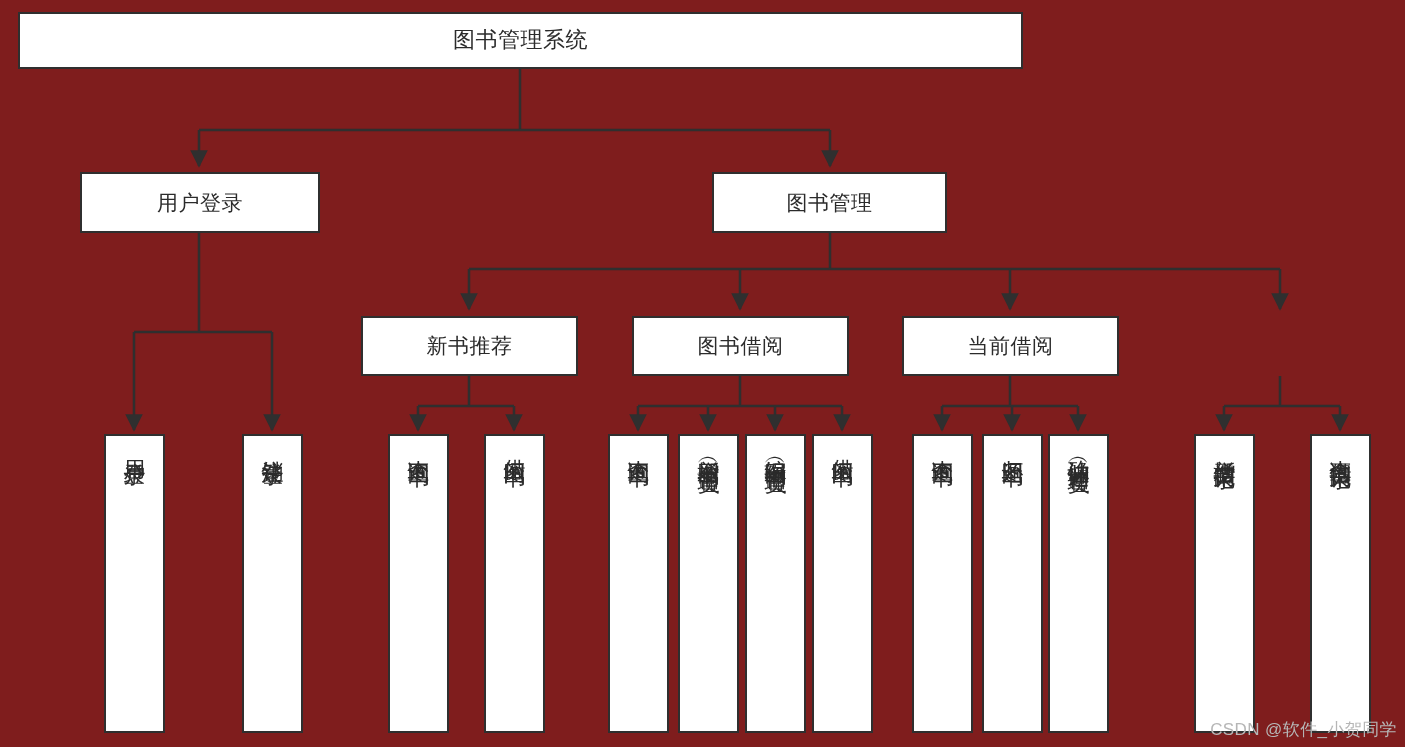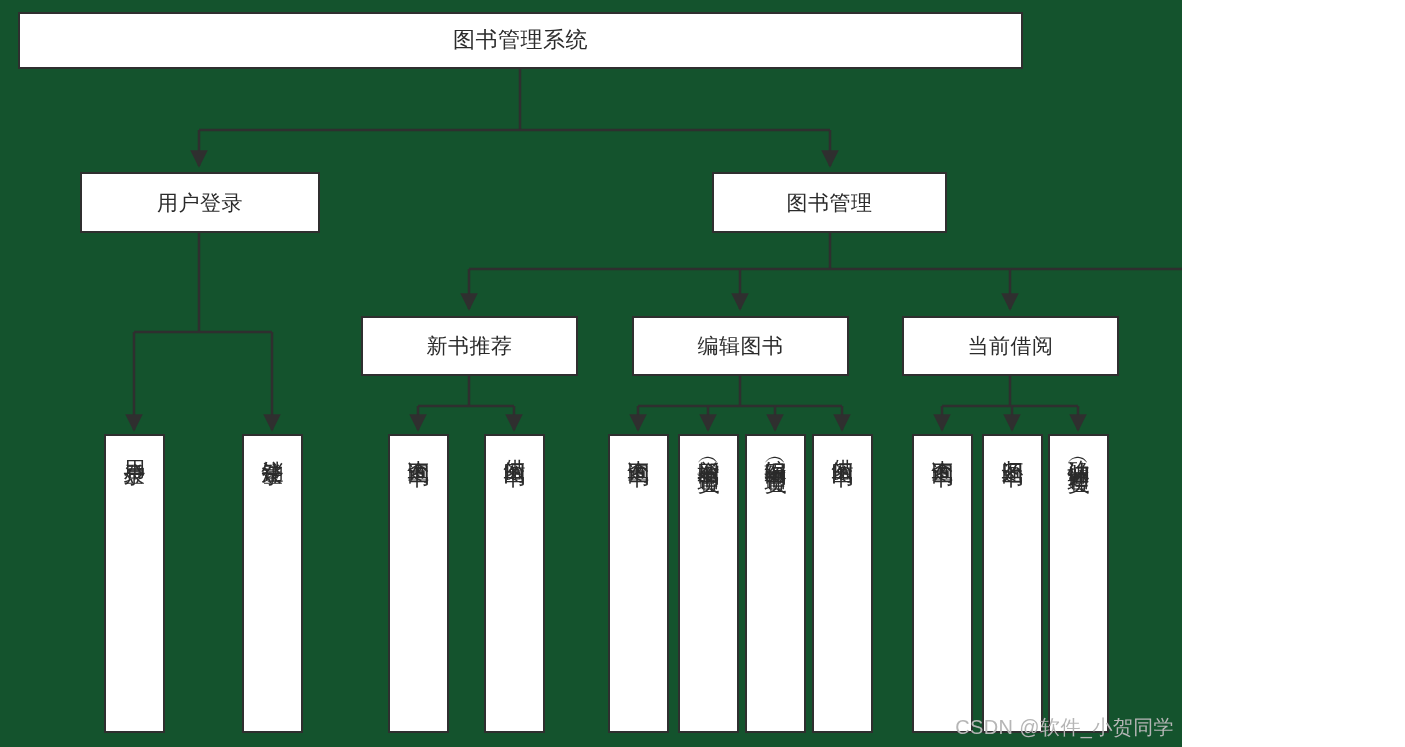--- a/index.html
+++ b/index.html
@@ -5,23 +5,23 @@
   html, body {
     margin: 0;
     padding: 0;
     background: #ffffff;
   }
   body {
     font-family: "Liberation Sans", "DejaVu Sans", sans-serif;
   }
   #stage {
     position: relative;
-    width: 1182px;
+    width: 1405px;
     height: 747px;
-    background: #14532d;
+    background: #7f1d1d;
     overflow: hidden;
   }
   #diagram-svg {
     position: absolute;
     left: 0;
     top: 0;
     width: 1405px;
     height: 747px;
   }
   .node-box {
@@ -52,21 +52,21 @@
     font-size: 22px;
     line-height: 1.08;
     letter-spacing: 2px;
     white-space: normal;
   }
   .watermark {
     position: absolute;
     right: 8px;
     bottom: 6px;
     color: #b6b6b6;
-    font-size: 20px;
+    font-size: 17px;
     letter-spacing: 0.4px;
     user-select: none;
     white-space: nowrap;
     margin-top: 28px;
   }
 </style>
 </head>
 <body>
 
 <div id="stage">
@@ -129,21 +129,21 @@
     <span class="node-label">用户登录</span>
   </div>
   <div class="node-box" style="left:361px; top:316px; width:217px; height:60px;">
     <span class="node-label">新书推荐</span>
   </div>
 
   <div class="node-box" style="left:712px; top:172px; width:235px; height:61px;">
     <span class="node-label">图书管理</span>
   </div>
   <div class="node-box" style="left:632px; top:316px; width:217px; height:60px;">
-    <span class="node-label">编辑图书</span>
+    <span class="node-label">图书借阅</span>
   </div>
   <div class="node-box" style="left:902px; top:316px; width:217px; height:60px;align-items:center;">
     <span class="node-label">当前借阅</span>
   </div>
 
   <div class="node-box node-leaf" style="left:104px; top:434px; width:61px; height:299px;">
     <span class="node-label">用户登录</span>
   </div>
   <div class="node-box node-leaf" style="left:242px; top:434px; width:61px; height:299px;">
     <span class="node-label">注销登录</span>

